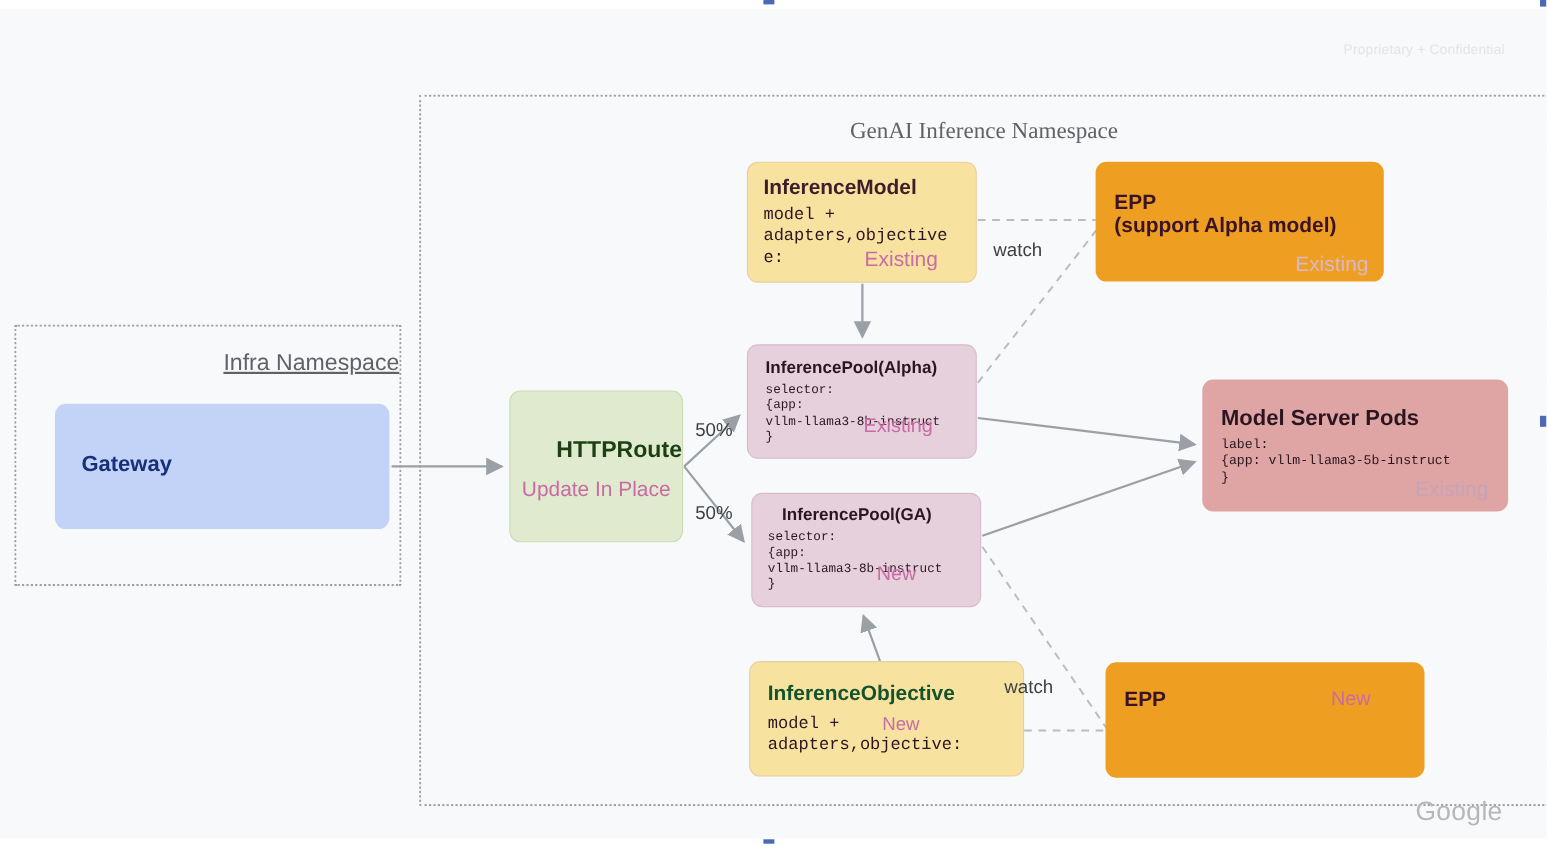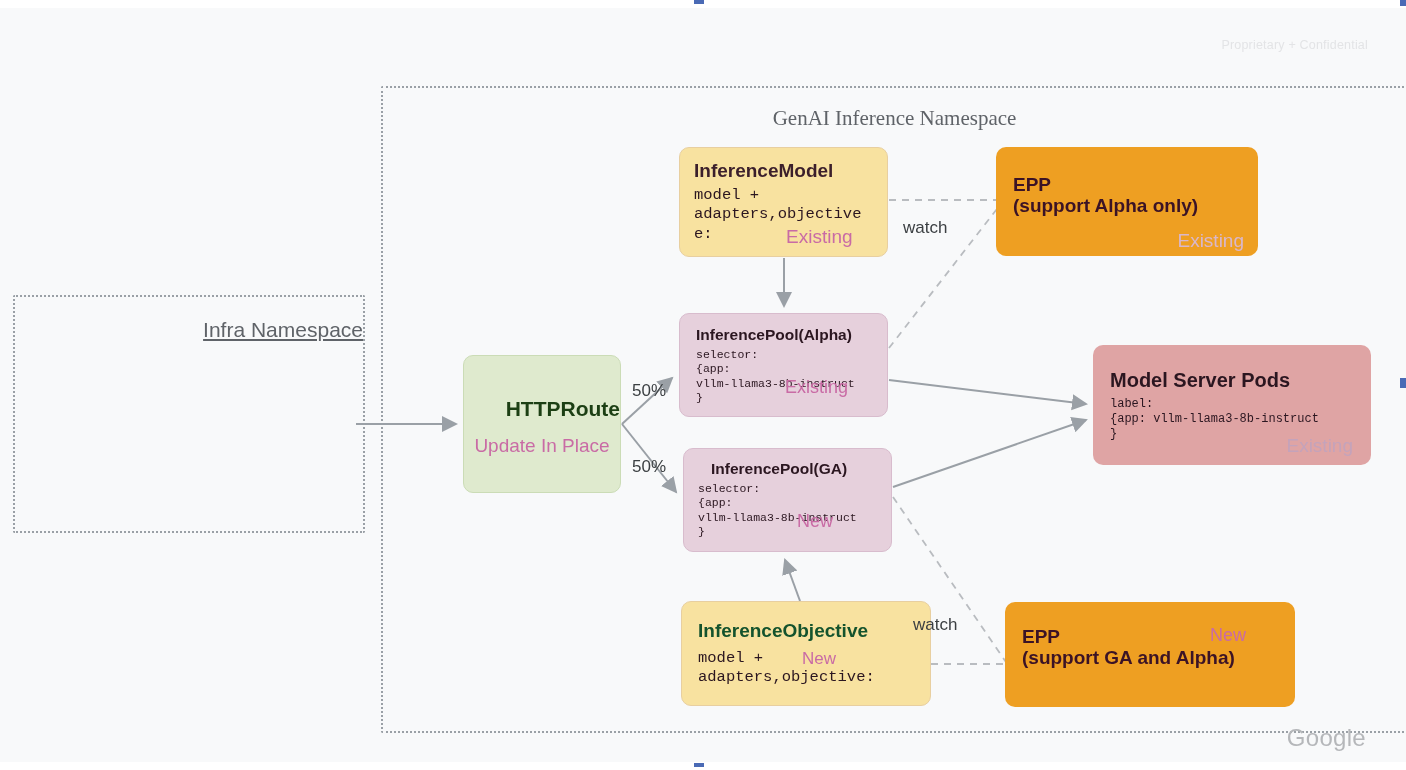--- a/index.html
+++ b/index.html
@@ -321,20 +321,23 @@
   </svg>
 
   <div class="ns ns-infra">
     <div class="ns-title">Infra Namespace</div>
   </div>
 
   <div class="ns ns-genai">
     <div class="ns-title">GenAI Inference Namespace</div>
   </div>
 
+  <div class="box gateway">
+    <div class="title">Gateway</div>
+  </div>
 
   <div class="box httproute">
     <div class="title">HTTPRoute</div>
     <div class="tagline">Update In Place</div>
   </div>
 
   <div class="box inferencemodel">
     <div class="title">InferenceModel</div>
     <div class="mono">model +
 adapters,objective
@@ -361,33 +364,33 @@
   </div>
 
   <div class="box objective">
     <div class="title">InferenceObjective</div>
     <div class="mono">model +
 adapters,objective:</div>
     <div class="tagline">New</div>
   </div>
 
   <div class="box epp-alpha">
-    <div class="title"><span>EPP</span><br><span>(support Alpha only)</span></div>
+    <div class="title"><span>EPP</span><br><span>(support Alpha model)</span></div>
     <div class="tagline">Existing</div>
   </div>
 
   <div class="box epp-ga">
-    <div class="title"><span>EPP</span><br><span>(support GA and Alpha)</span></div>
+    <div class="title"><span>EPP</span><br></div>
     <div class="tagline">New</div>
   </div>
 
   <div class="box pods">
     <div class="title">Model Server Pods</div>
     <div class="mono">label:
-{app: vllm-llama3-8b-instruct
+{app: vllm-llama3-5b-instruct
 }</div>
     <div class="tagline">Existing</div>
   </div>
 
   <div class="edge-label lbl-50a">50%</div>
   <div class="edge-label lbl-50b">50%</div>
   <div class="edge-label lbl-watch-top">watch</div>
   <div class="edge-label lbl-watch-bot">watch</div>
 
   <div class="confidential">Proprietary + Confidential</div>

